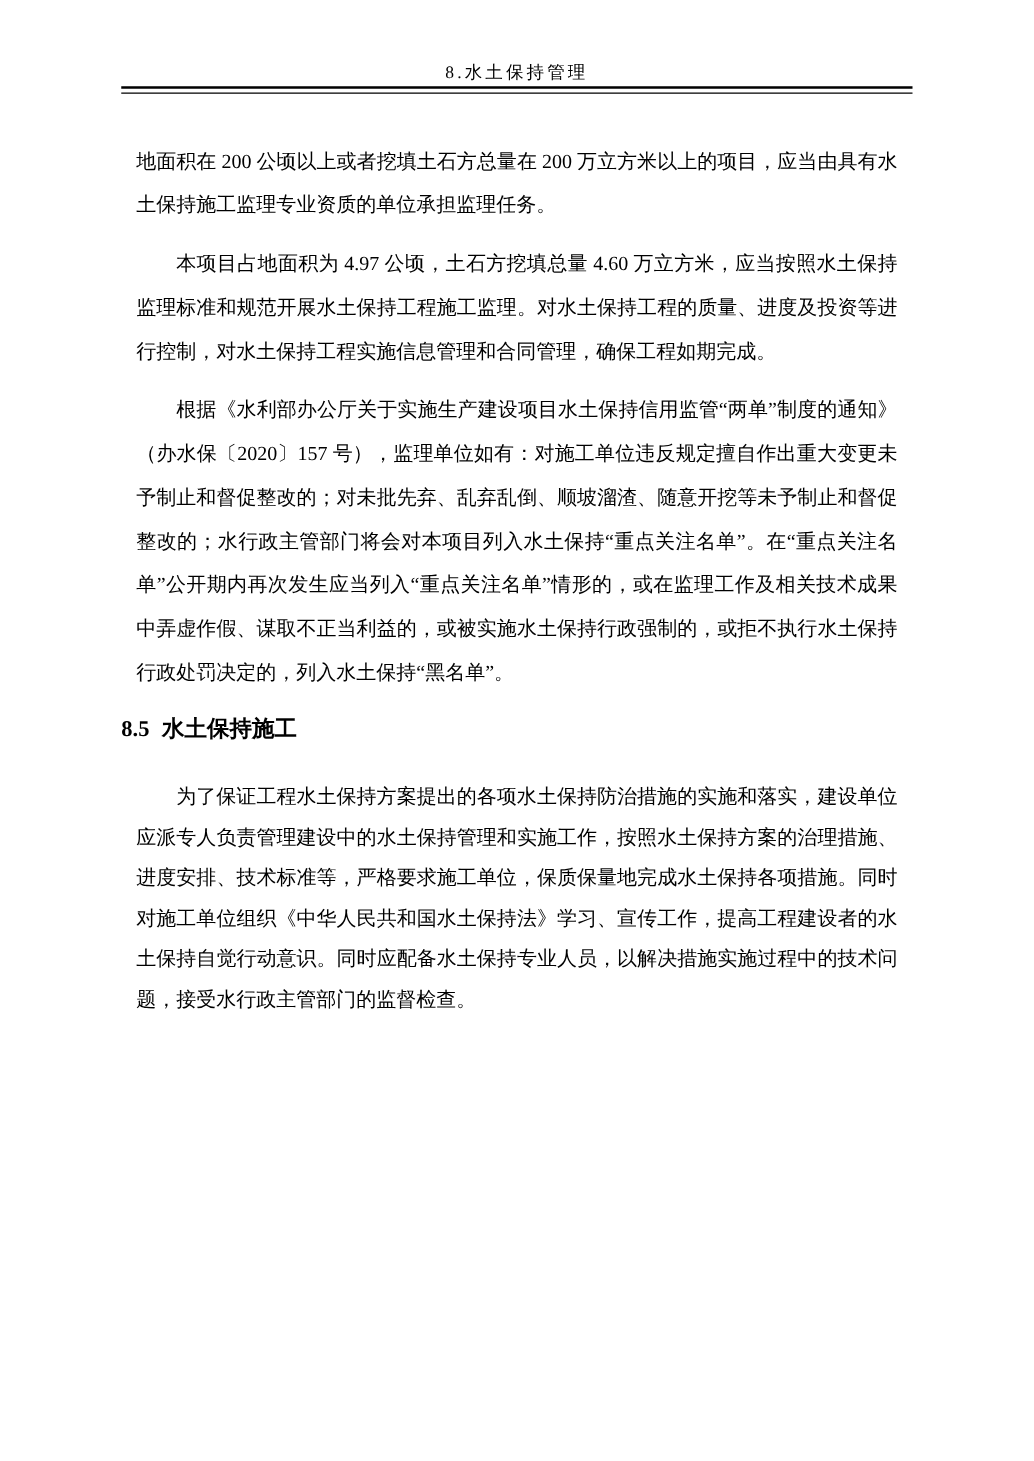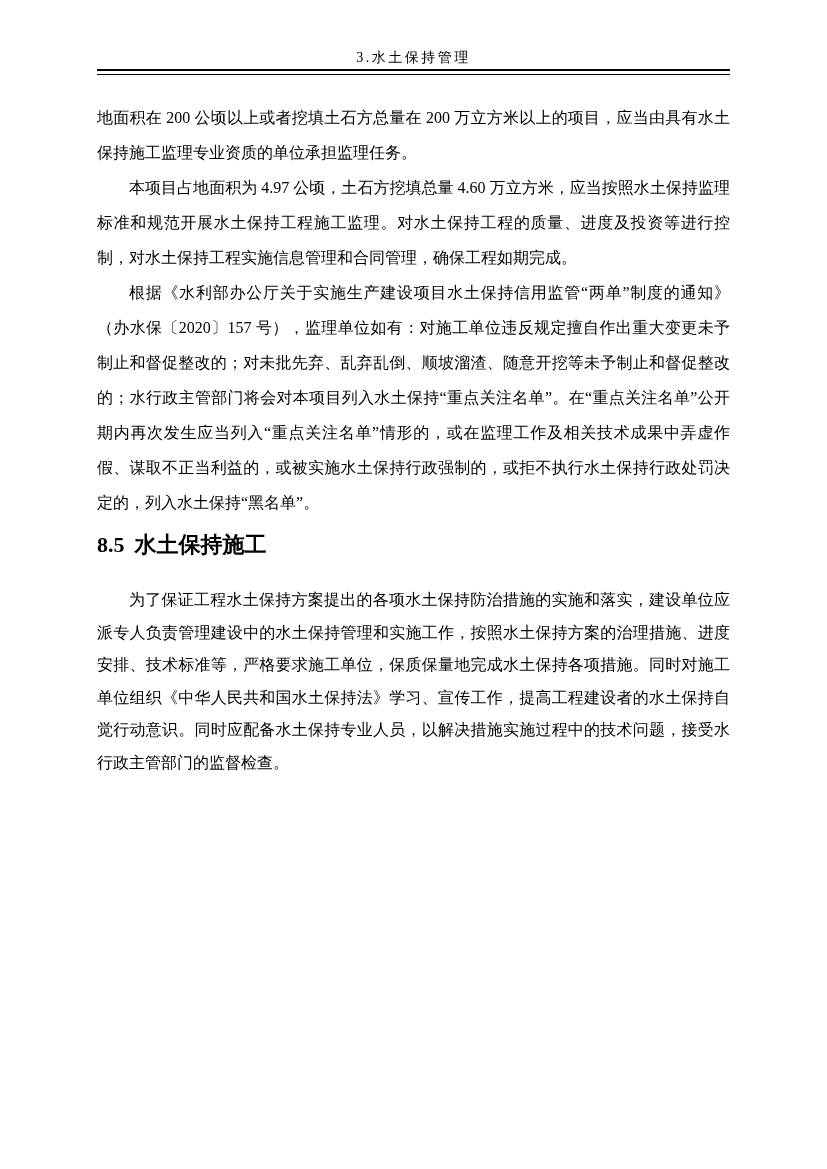--- a/index.html
+++ b/index.html
@@ -39,58 +39,58 @@
     border-bottom: 1.3px solid #000000;
   }
   
   .body-flow {
     position: absolute;
     top: 100px;
     left: 97px;
     width: 633px;
   }
   .body-flow p {
-    margin: 0;
+    margin: 12px;
     font-family: "Liberation Serif", sans-serif; 
     font-size: 16px;
     line-height: 35px;
     text-align: justify;
     text-indent: 2em;
     color: #000000;
   }
   .body-flow p.no-indent {
     text-indent: 0;
   }
   .lower-flow p {
     line-height: 32.5px;
   }
   .section-heading {
     margin: 10px 0 0 0;
     padding: 0;
     height: 30px;
     line-height: 30px;
     font-family: "Liberation Serif", sans-serif;
-    font-size: 22px;
+    font-size: 18px;
     font-weight: bold;
     color: #000000;
     white-space: nowrap;
   }
   .section-heading .sec-num {
     margin-right: 10px;
   }
   .lower-flow {
     margin-top: 24px;
   }
 </style>
 </head>
 <body>
 
 <div class="page">
 
-  <div class="header-title">3.水土保持管理</div>
+  <div class="header-title">8.水土保持管理</div>
 
   <div class="header-rule"></div>
 
   <div class="body-flow">
 
     <p class="no-indent">地面积在 200 公顷以上或者挖填土石方总量在 200 万立方米以上的项目，应当由具有水土保持施工监理专业资质的单位承担监理任务。</p>
 
     <p>本项目占地面积为 4.97 公顷，土石方挖填总量 4.60 万立方米，应当按照水土保持监理标准和规范开展水土保持工程施工监理。对水土保持工程的质量、进度及投资等进行控制，对水土保持工程实施信息管理和合同管理，确保工程如期完成。</p>
 
     <p>根据《水利部办公厅关于实施生产建设项目水土保持信用监管“两单”制度的通知》（办水保〔2020〕157 号），监理单位如有：对施工单位违反规定擅自作出重大变更未予制止和督促整改的；对未批先弃、乱弃乱倒、顺坡溜渣、随意开挖等未予制止和督促整改的；水行政主管部门将会对本项目列入水土保持“重点关注名单”。在“重点关注名单”公开期内再次发生应当列入“重点关注名单”情形的，或在监理工作及相关技术成果中弄虚作假、谋取不正当利益的，或被实施水土保持行政强制的，或拒不执行水土保持行政处罚决定的，列入水土保持“黑名单”。</p>

